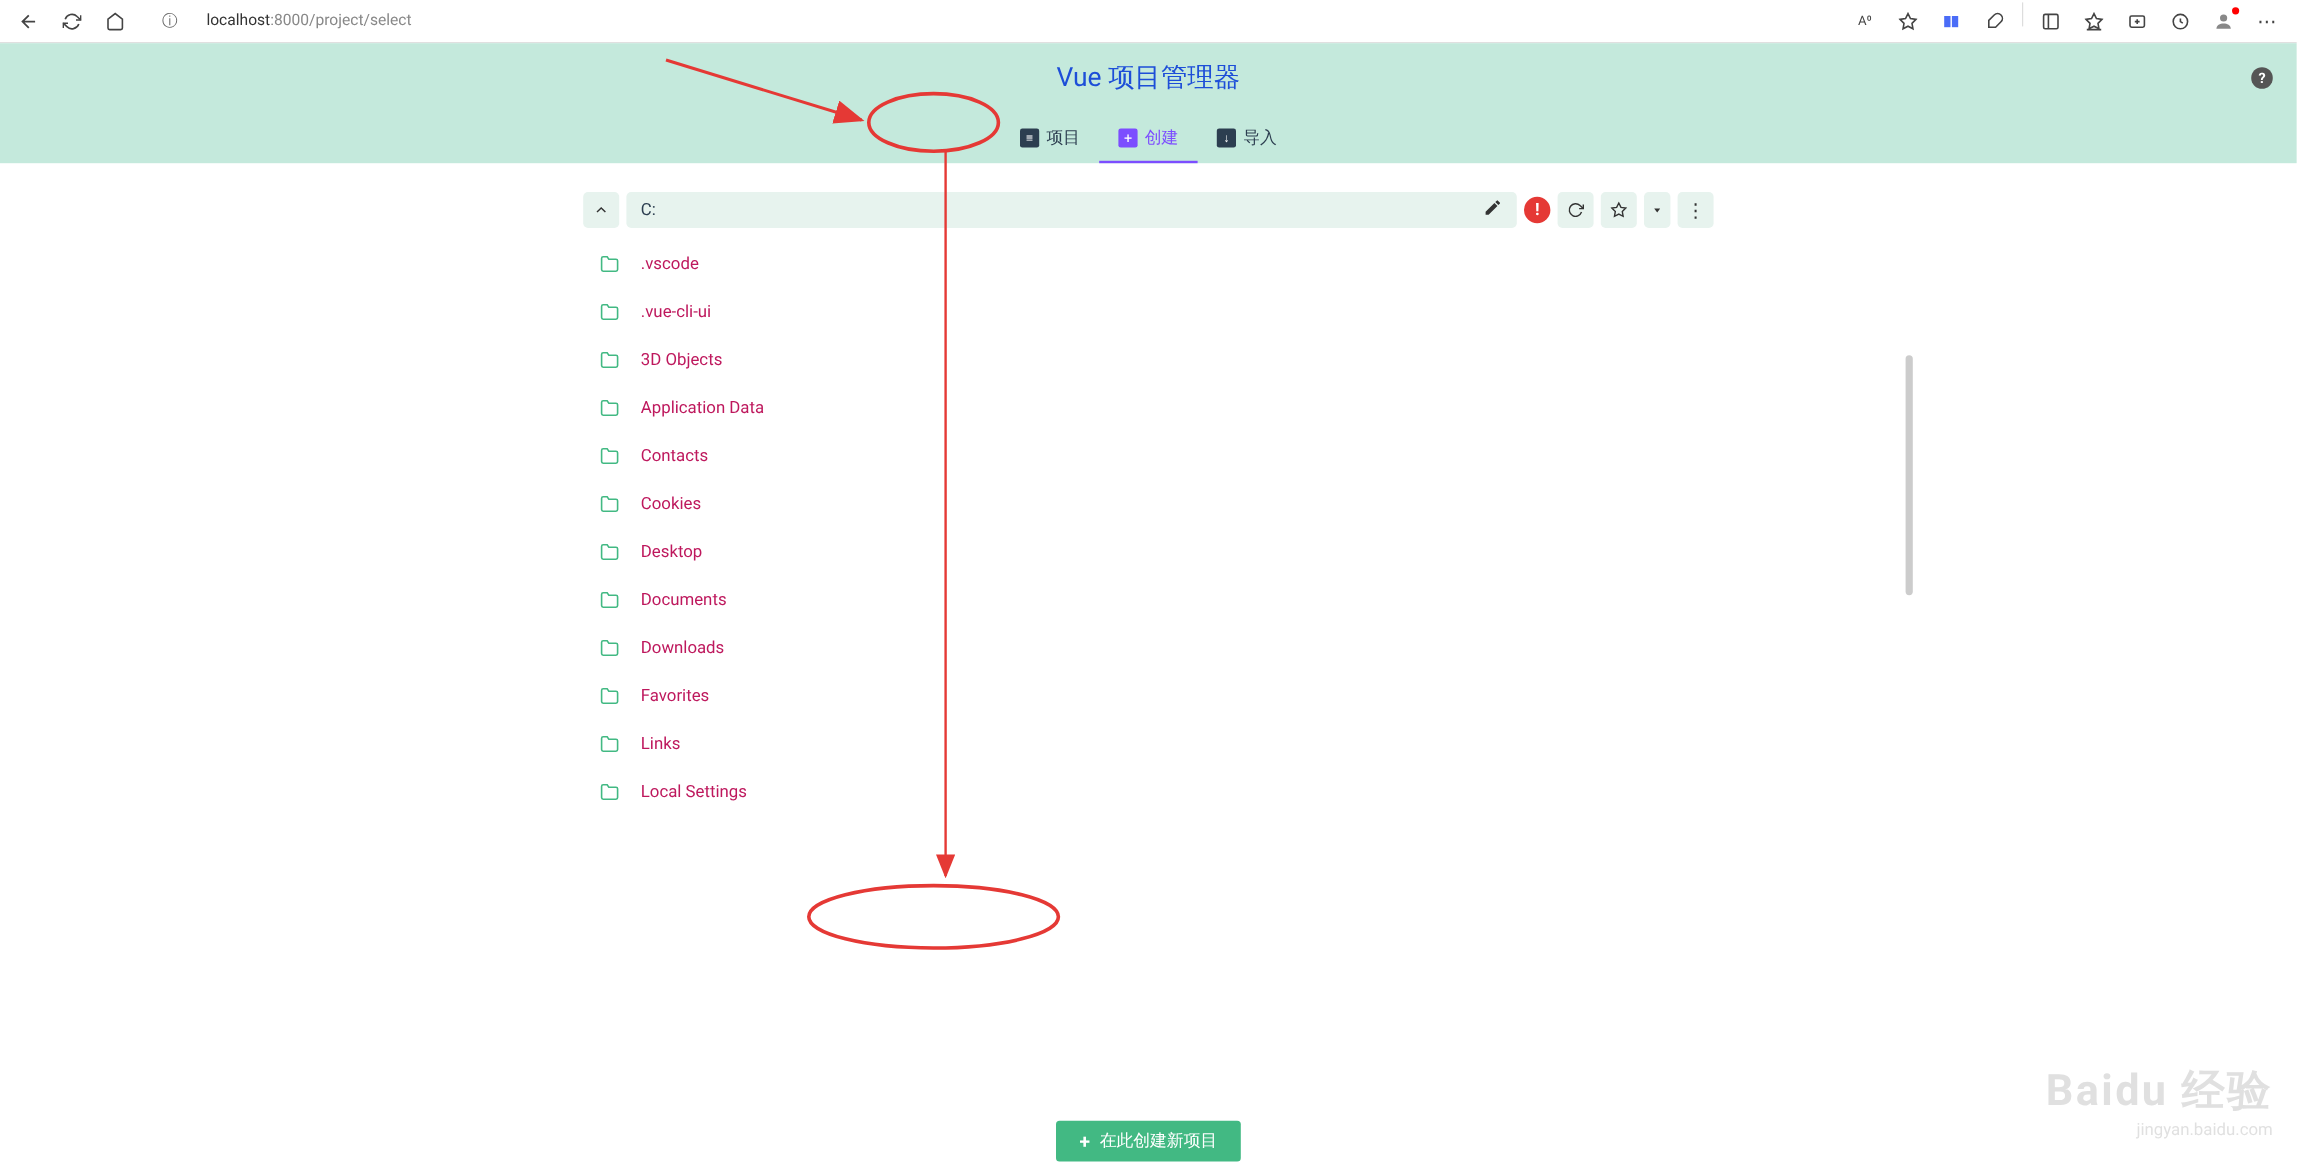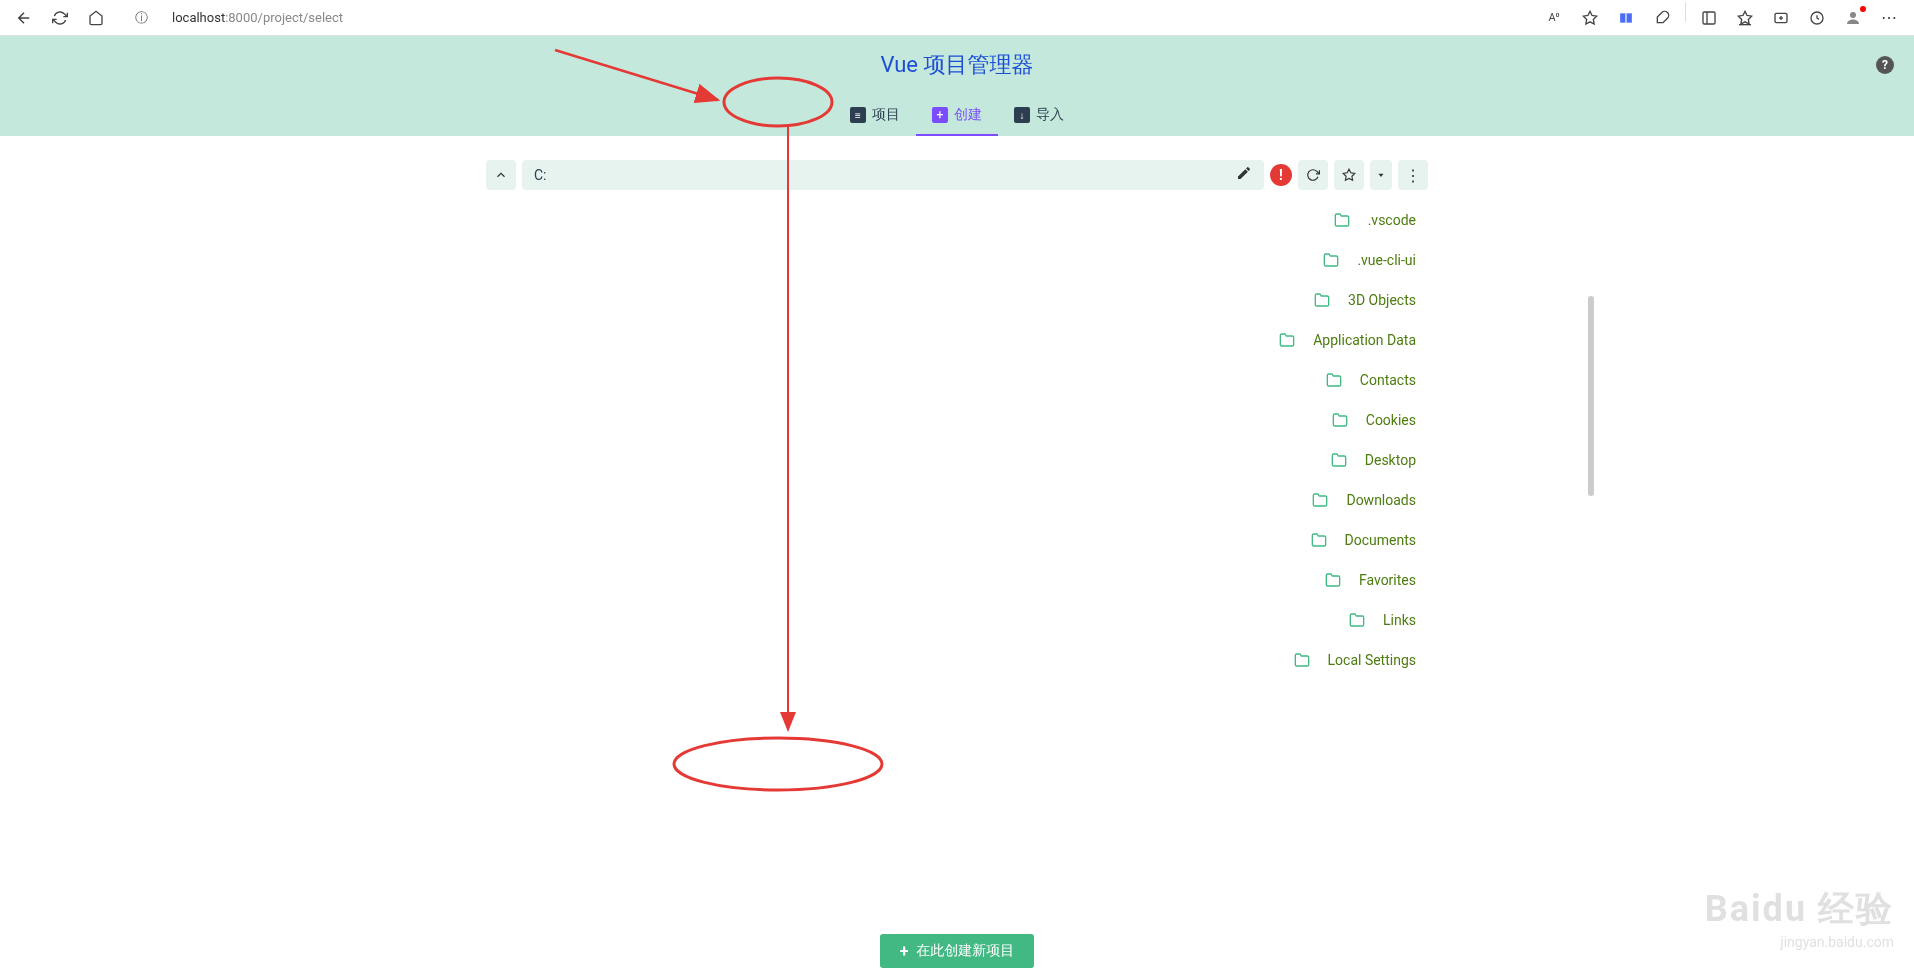--- a/index.html
+++ b/index.html
@@ -194,22 +194,21 @@
       overflow-y: auto;
       position: relative;
     }
     .folder-item {
       display: flex;
       align-items: center;
       gap: 16px;
       padding: 12px 12px;
       cursor: pointer;
       font-size: 14px;
-      color: #4d7c0f;
-      justify-content: flex-end;
+      color: #be185d;
     }
     .folder-icon {
       width: 20px;
       height: 16px;
       position: relative;
     }
     .folder-icon svg { display: block; }
     
     .fake-scrollbar {
       position: absolute;
@@ -482,29 +481,29 @@
           </svg>
         </span>
         <span>Desktop</span>
       </div>
       <div class="folder-item">
         <span class="folder-icon">
           <svg width="20" height="16" viewBox="0 0 24 24" fill="none" stroke="#42b983" stroke-width="2">
             <path d="M22 19a2 2 0 01-2 2H4a2 2 0 01-2-2V5a2 2 0 012-2h5l2 3h9a2 2 0 012 2z"></path>
           </svg>
         </span>
+        <span>Documents</span>
+      </div>
+      <div class="folder-item">
+        <span class="folder-icon">
+          <svg width="20" height="16" viewBox="0 0 24 24" fill="none" stroke="#42b983" stroke-width="2">
+            <path d="M22 19a2 2 0 01-2 2H4a2 2 0 01-2-2V5a2 2 0 012-2h5l2 3h9a2 2 0 012 2z"></path>
+          </svg>
+        </span>
         <span>Downloads</span>
-      </div>
-      <div class="folder-item">
-        <span class="folder-icon">
-          <svg width="20" height="16" viewBox="0 0 24 24" fill="none" stroke="#42b983" stroke-width="2">
-            <path d="M22 19a2 2 0 01-2 2H4a2 2 0 01-2-2V5a2 2 0 012-2h5l2 3h9a2 2 0 012 2z"></path>
-          </svg>
-        </span>
-        <span>Documents</span>
       </div>
       <div class="folder-item">
         <span class="folder-icon">
           <svg width="20" height="16" viewBox="0 0 24 24" fill="none" stroke="#42b983" stroke-width="2">
             <path d="M22 19a2 2 0 01-2 2H4a2 2 0 01-2-2V5a2 2 0 012-2h5l2 3h9a2 2 0 012 2z"></path>
           </svg>
         </span>
         <span>Favorites</span>
       </div>
       <div class="folder-item">

